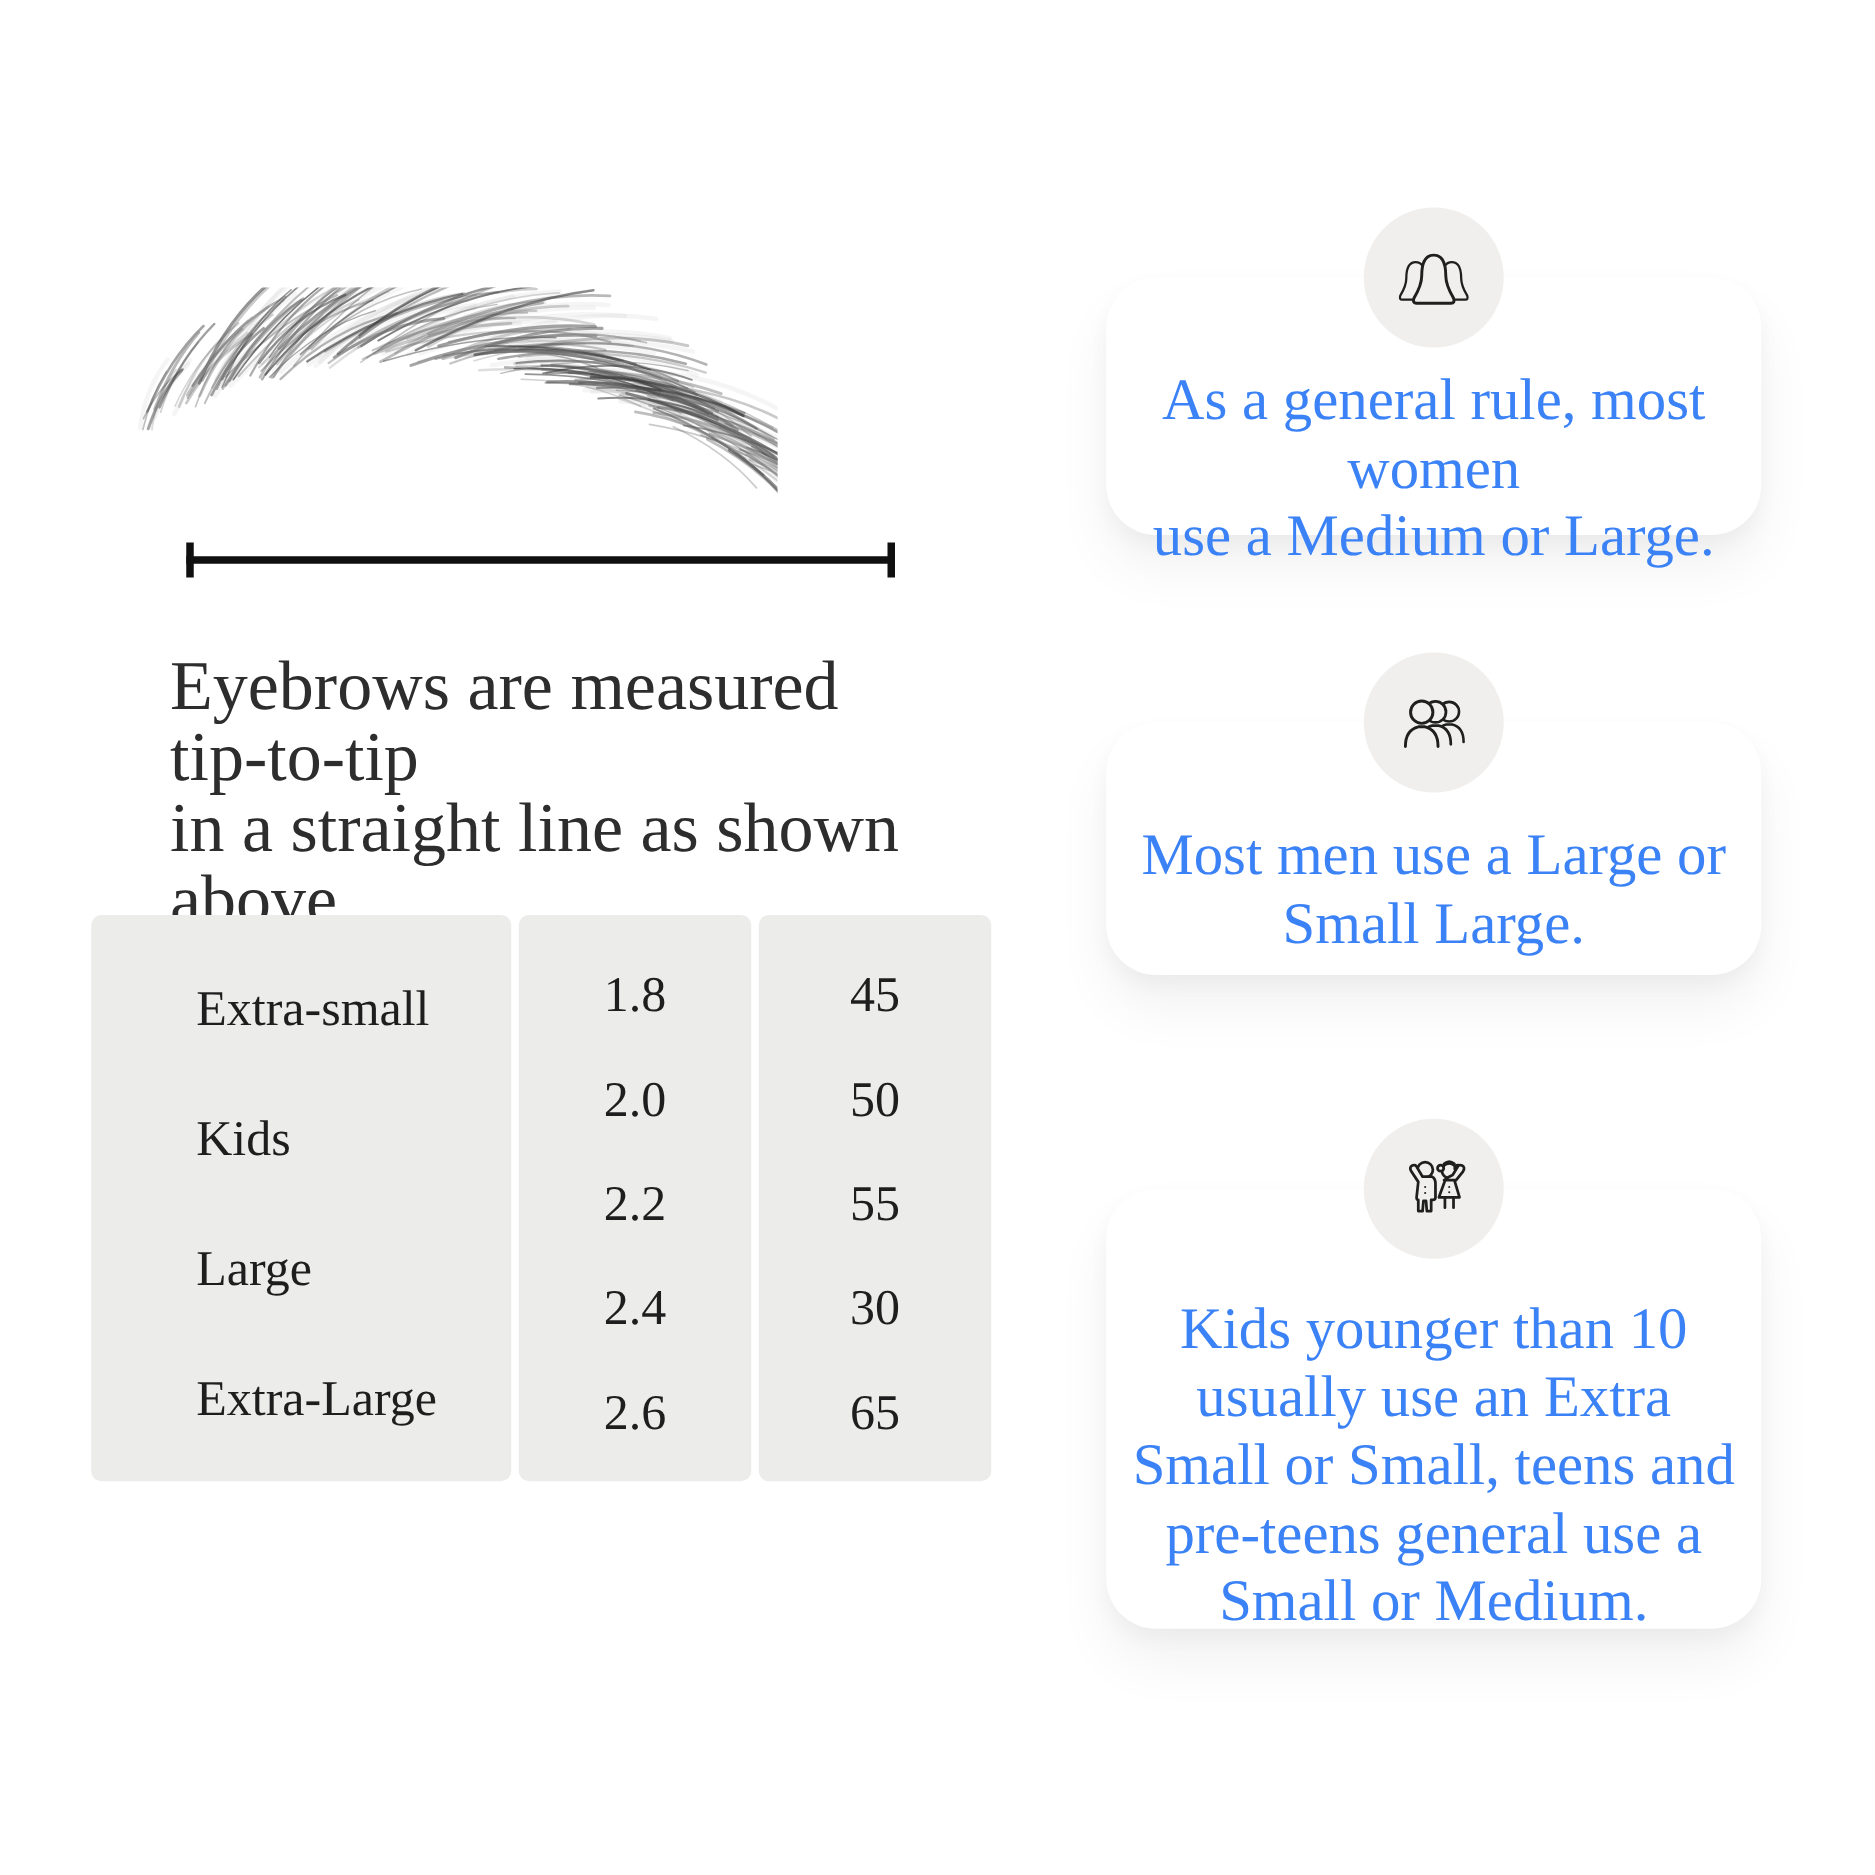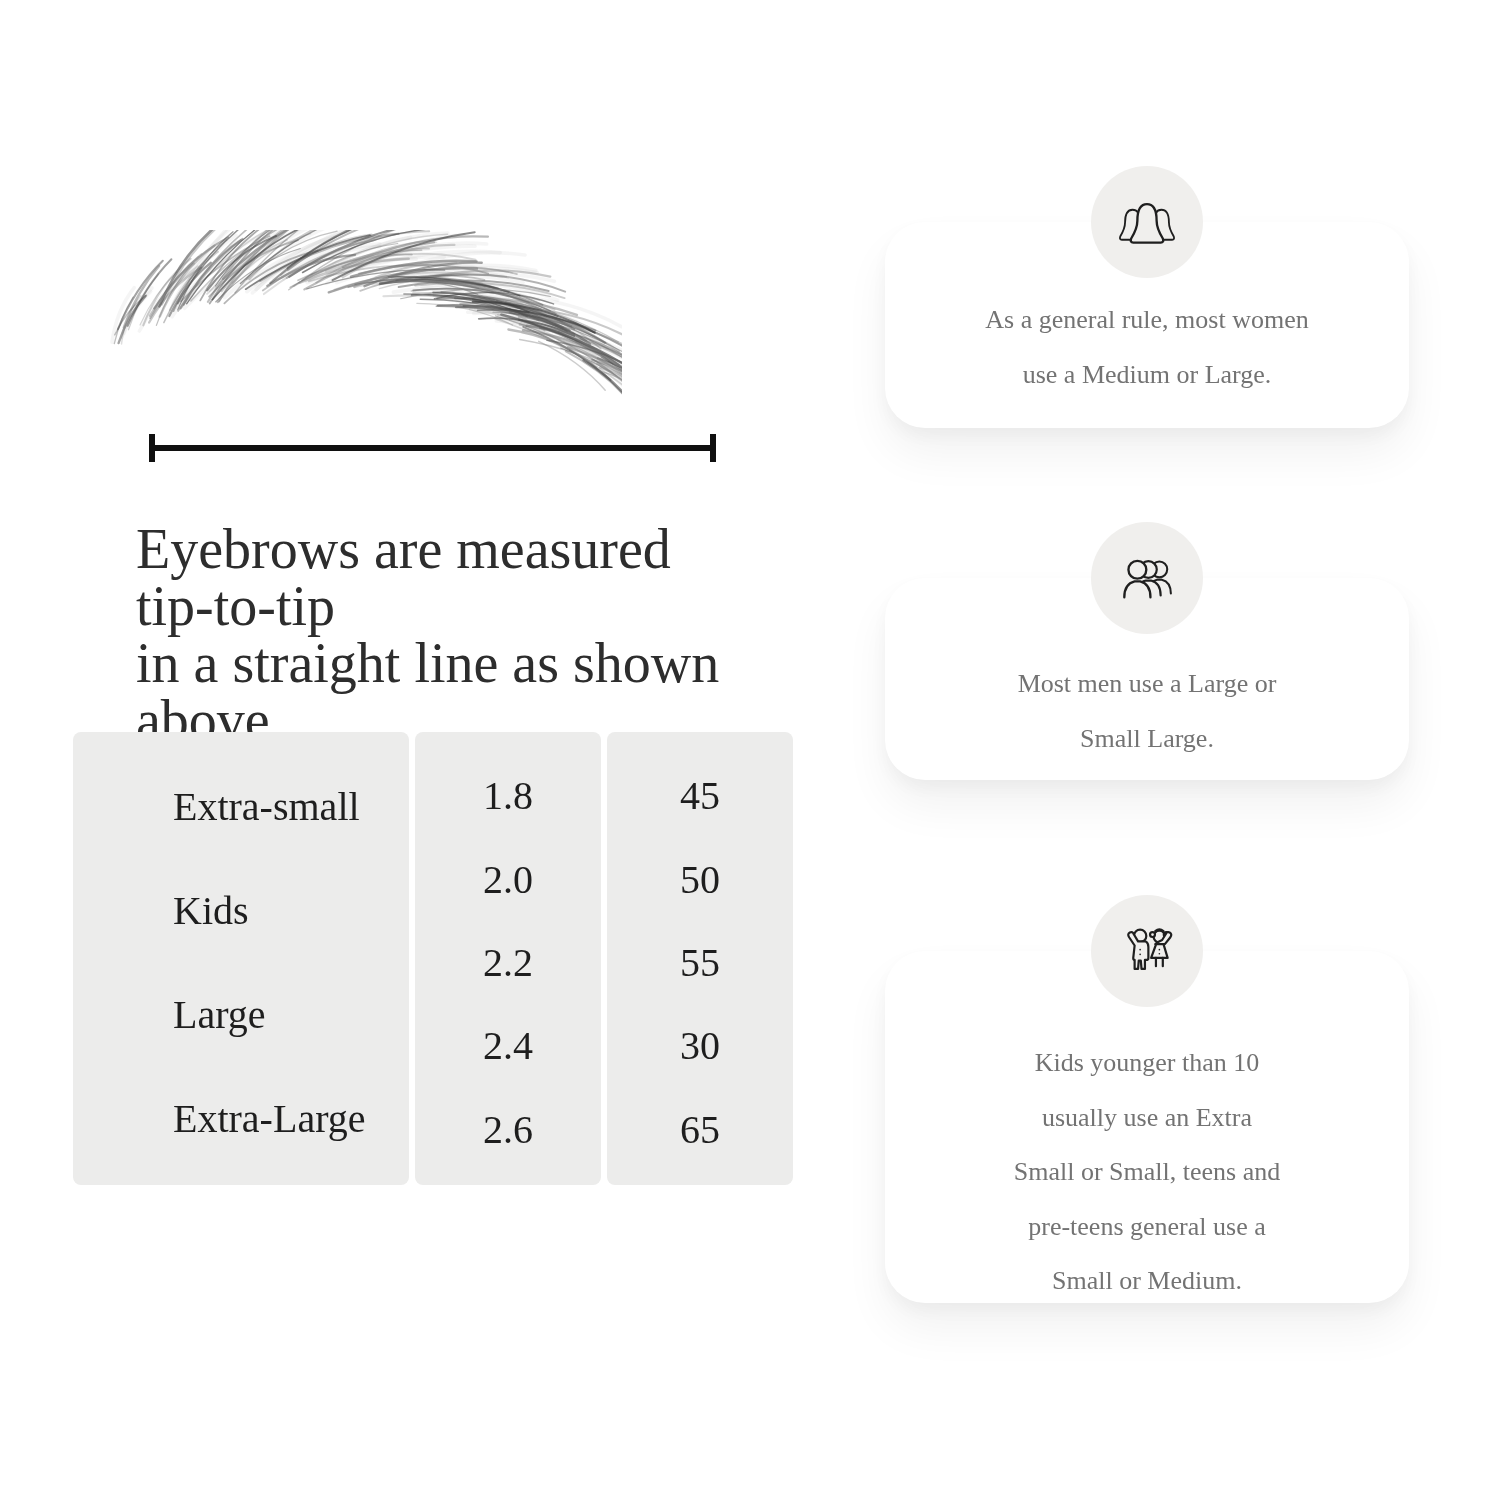--- a/index.html
+++ b/index.html
@@ -19,32 +19,32 @@
 
   
   .size-table{position:absolute;left:73px;top:723px;width:721px;}
   .thead{display:flex;gap:6px;}
   .th{height:85px;background:#0a0a0a;border-radius:10px;color:#ffffff;
       display:flex;align-items:center;justify-content:center;font-size:40px;}
   .w1{width:336px;} .w2{width:186px;} .w3{width:186px;}
   .tbody{display:flex;gap:6px;margin-top:9px;height:453px;}
   .tcol{background:#ececeb;border-radius:8px;display:flex;flex-direction:column;padding:22px 0 14px 0;box-sizing:border-box;}
   .tcell{flex:1;display:flex;align-items:center;justify-content:center;font-size:40px;color:#1e1e1e;}
-  .tcol.labels .tcell{justify-content:flex-start;padding-left:84px;margin-left:16px;}
+  .tcol.labels .tcell{justify-content:flex-start;padding-left:84px;}
 
   
   .card{position:absolute;left:885px;width:524px;background:#ffffff;border-radius:40px;
         box-shadow:0 26px 45px rgba(0,0,0,0.055),0 8px 16px rgba(0,0,0,0.035);}
   .card-women{top:222px;height:206px;}
   .card-men{top:578px;height:202px;}
   .card-kids{top:951px;height:352px;}
   .icon-circle{position:absolute;left:50%;top:0;transform:translate(-50%,-50%);
                width:112px;height:112px;border-radius:50%;background:#f0efed;
                display:flex;align-items:center;justify-content:center;}
-  .card-text{position:absolute;left:12px;right:12px;text-align:center;font-size:26px;line-height:54.5px;color:#737373;}
+  .card-text{position:absolute;left:12px;right:12px;text-align:center;font-size:47px;line-height:54.5px;color:#3b82f6;}
   .card-women .card-text{top:71px;}
   .card-men   .card-text{top:79px;}
   .card-kids  .card-text{top:85px;}
 </style>
 </head>
 <body>
 
 <div class="canvas">
 
   <svg id="eyebrow-svg" class="eyebrow-svg" viewBox="0 0 530 190">

